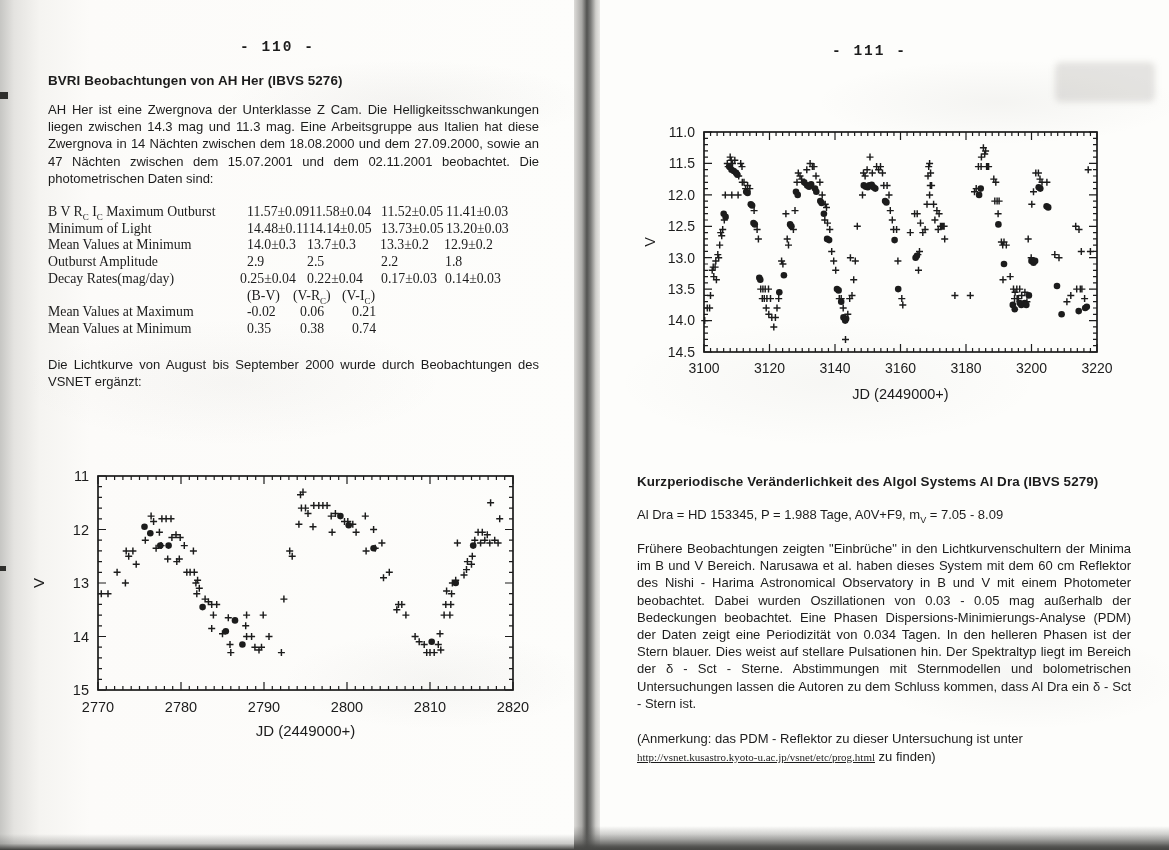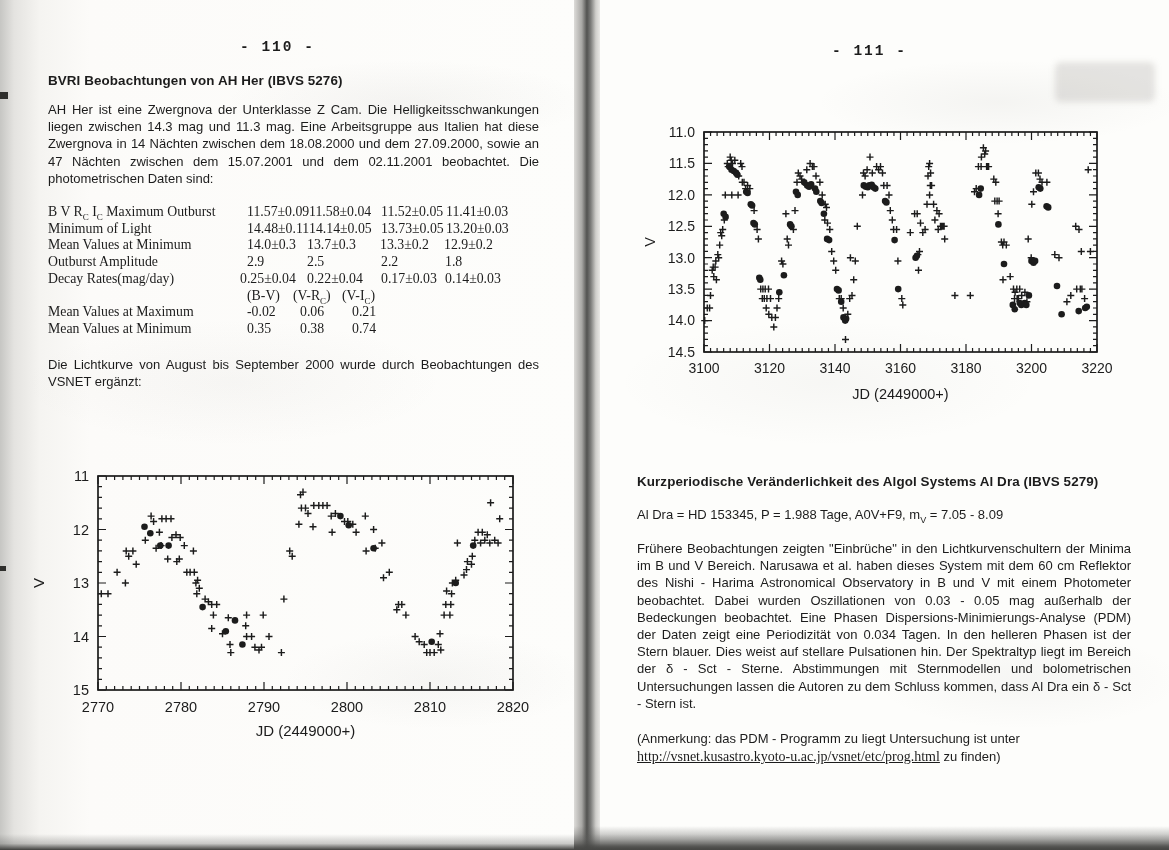--- a/index.html
+++ b/index.html
@@ -23,21 +23,21 @@
   .smudge{position:absolute;filter:blur(3px);background:rgba(140,138,132,.22);border-radius:6px;}
   .pagenum{position:absolute;font-family:"Liberation Mono",monospace;font-weight:bold;
     font-size:14.5px;letter-spacing:2px;color:#1c1c1c;margin-top:13px;}
   .heading{position:absolute;font-weight:bold;font-size:13.4px;letter-spacing:.1px;}
   .body-text{position:absolute;font-size:13px;line-height:17.2px;text-align:justify;}
   .plain-text{position:absolute;font-size:13px;line-height:17.2px;}
   .table-wrap{position:absolute;font-family:"Liberation Serif",serif;font-size:13.8px;}
   .trow{position:absolute;left:0;white-space:nowrap;height:17px;}
   .trow span{position:absolute;top:0;}
   sub{font-size:9px;line-height:0;}
-  .note a.url{font-family:"Liberation Serif",serif;color:#1c1c1c;text-decoration:underline;font-size:14px;}
+  .note a.url{font-family:"Liberation Serif",serif;color:#1c1c1c;text-decoration:underline;font-size:11px;}
   svg{position:absolute;overflow:visible;}
   svg text{fill:#1c1c1c;font-family:"Liberation Sans",sans-serif;}
 </style>
 </head>
 <body>
 
 <div class="canvas">
 
   <div class="page-left"></div>
   <div class="gutter"></div>
@@ -244,21 +244,21 @@
       </g>
     </svg>
 
   <div class="heading" style="left:637px;top:474px;width:512px;">Kurzperiodische Veränderlichkeit des Algol Systems Al Dra (IBVS 5279)</div>
 
   <div class="plain-text" style="left:637px;top:506px;width:500px;">Al Dra = HD 153345, P = 1.988 Tage, A0V+F9, m<sub>V</sub> = 7.05 - 8.09</div>
 
   <div class="body-text" style="left:637px;top:540px;width:494px;">Frühere Beobachtungen zeigten "Einbrüche" in den Lichtkurvenschultern der Minima im B und V Bereich. Narusawa et al. haben dieses System mit dem 60 cm Reflektor des Nishi - Harima Astronomical Observatory in B und V mit einem Photometer beobachtet. Dabei wurden Oszillationen von 0.03 - 0.05 mag außerhalb der Bedeckungen beobachtet. Eine Phasen Dispersions-Minimierungs-Analyse (PDM) der Daten zeigt eine Periodizität von 0.034 Tagen. In den helleren Phasen ist der Stern blauer. Dies weist auf stellare Pulsationen hin. Der Spektraltyp liegt im Bereich der δ - Sct - Sterne. Abstimmungen mit Sternmodellen und bolometrischen Untersuchungen lassen die Autoren zu dem Schluss kommen, dass Al Dra ein δ - Sct - Stern ist.</div>
 
   <div class="body-text note" style="left:637px;top:730px;width:494px;line-height:18px;text-align:left;">
-    <span>(Anmerkung: das PDM - Programm zu liegt Untersuchung ist unter </span><a class="url" href="#">http://vsnet.kusastro.kyoto-u.ac.jp/vsnet/etc/prog.html</a><span> zu finden)</span>
+    <span>(Anmerkung: das PDM - Reflektor zu dieser Untersuchung ist unter </span><a class="url" href="#">http://vsnet.kusastro.kyoto-u.ac.jp/vsnet/etc/prog.html</a><span> zu finden)</span>
   </div>
 
   <div class="artifact" style="left:0;top:92px;width:8px;height:7px;"></div>
   <div class="artifact" style="left:0;top:566px;width:6px;height:5px;"></div>
   <div class="smudge" style="left:1055px;top:62px;width:100px;height:40px;"></div>
   <div class="band-bottom"></div>
   <div class="band-bottom-right"></div>
 
 </div>
 

